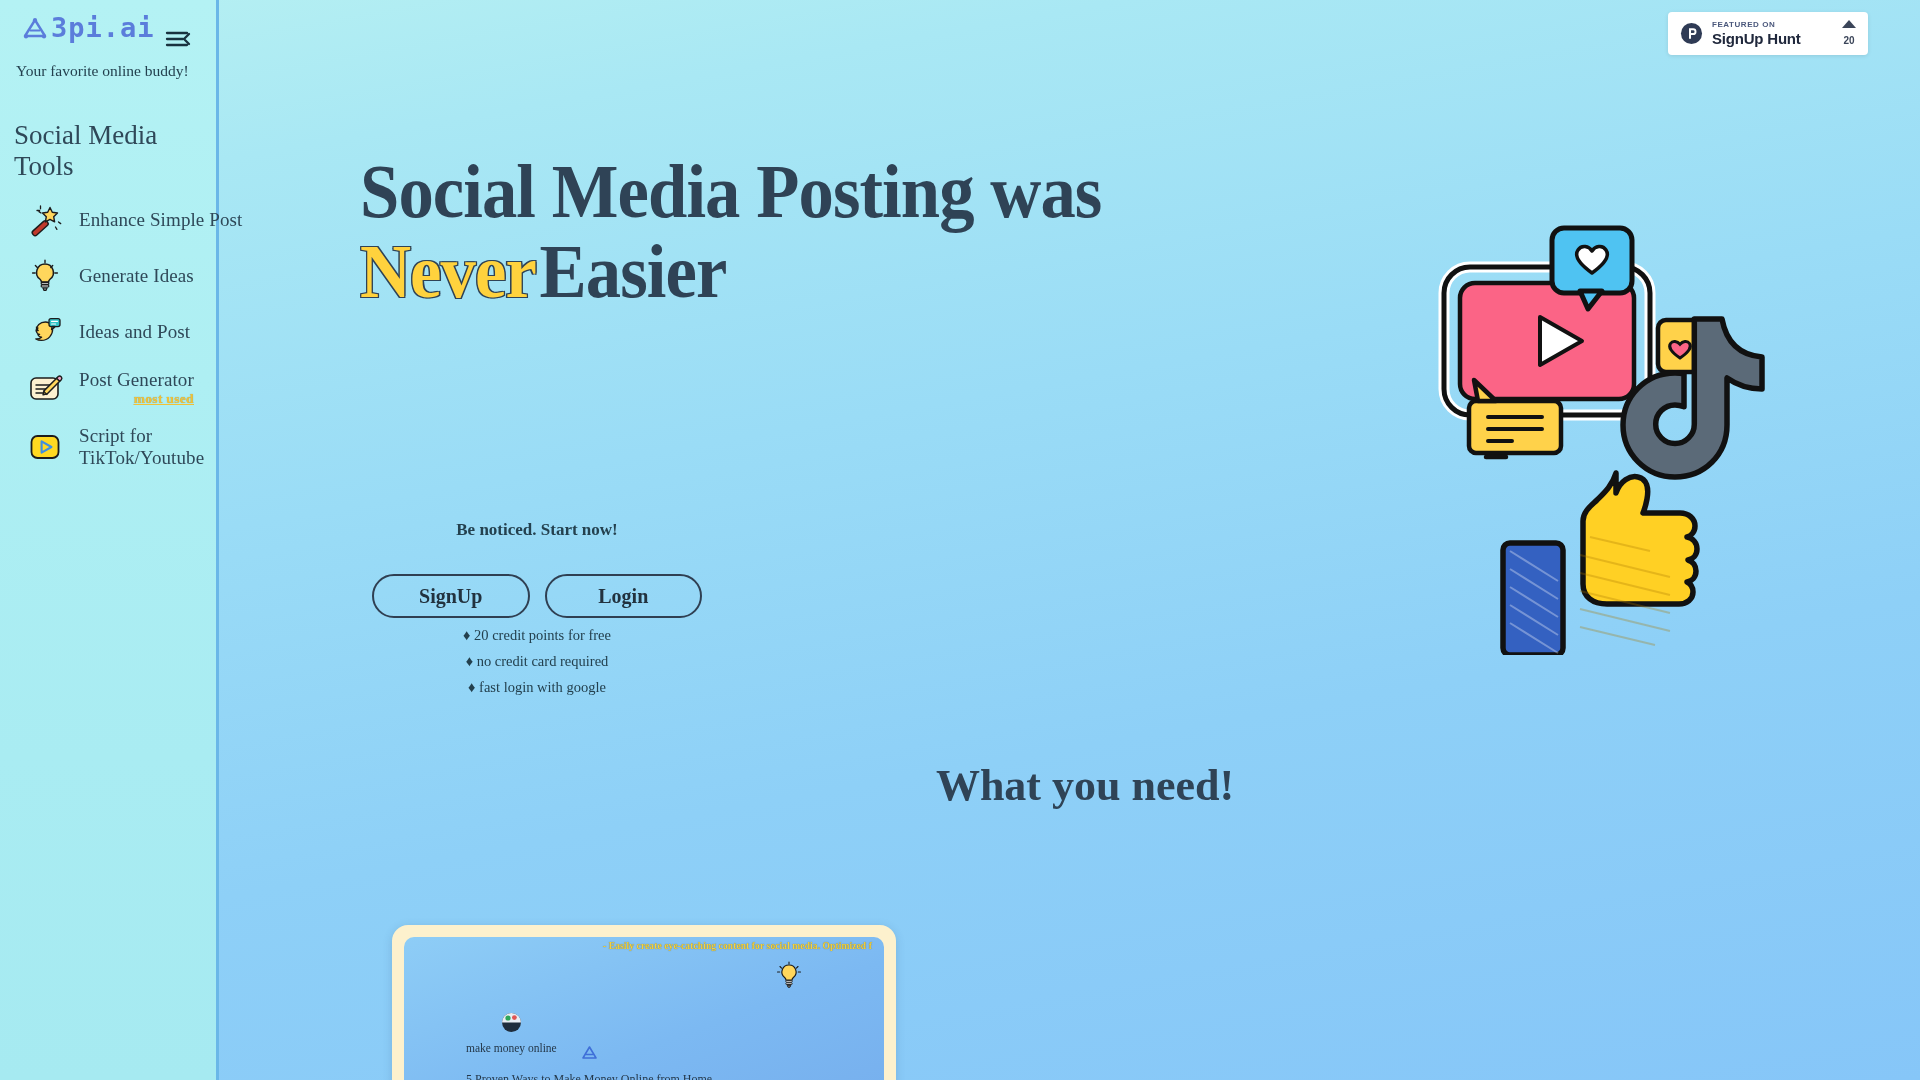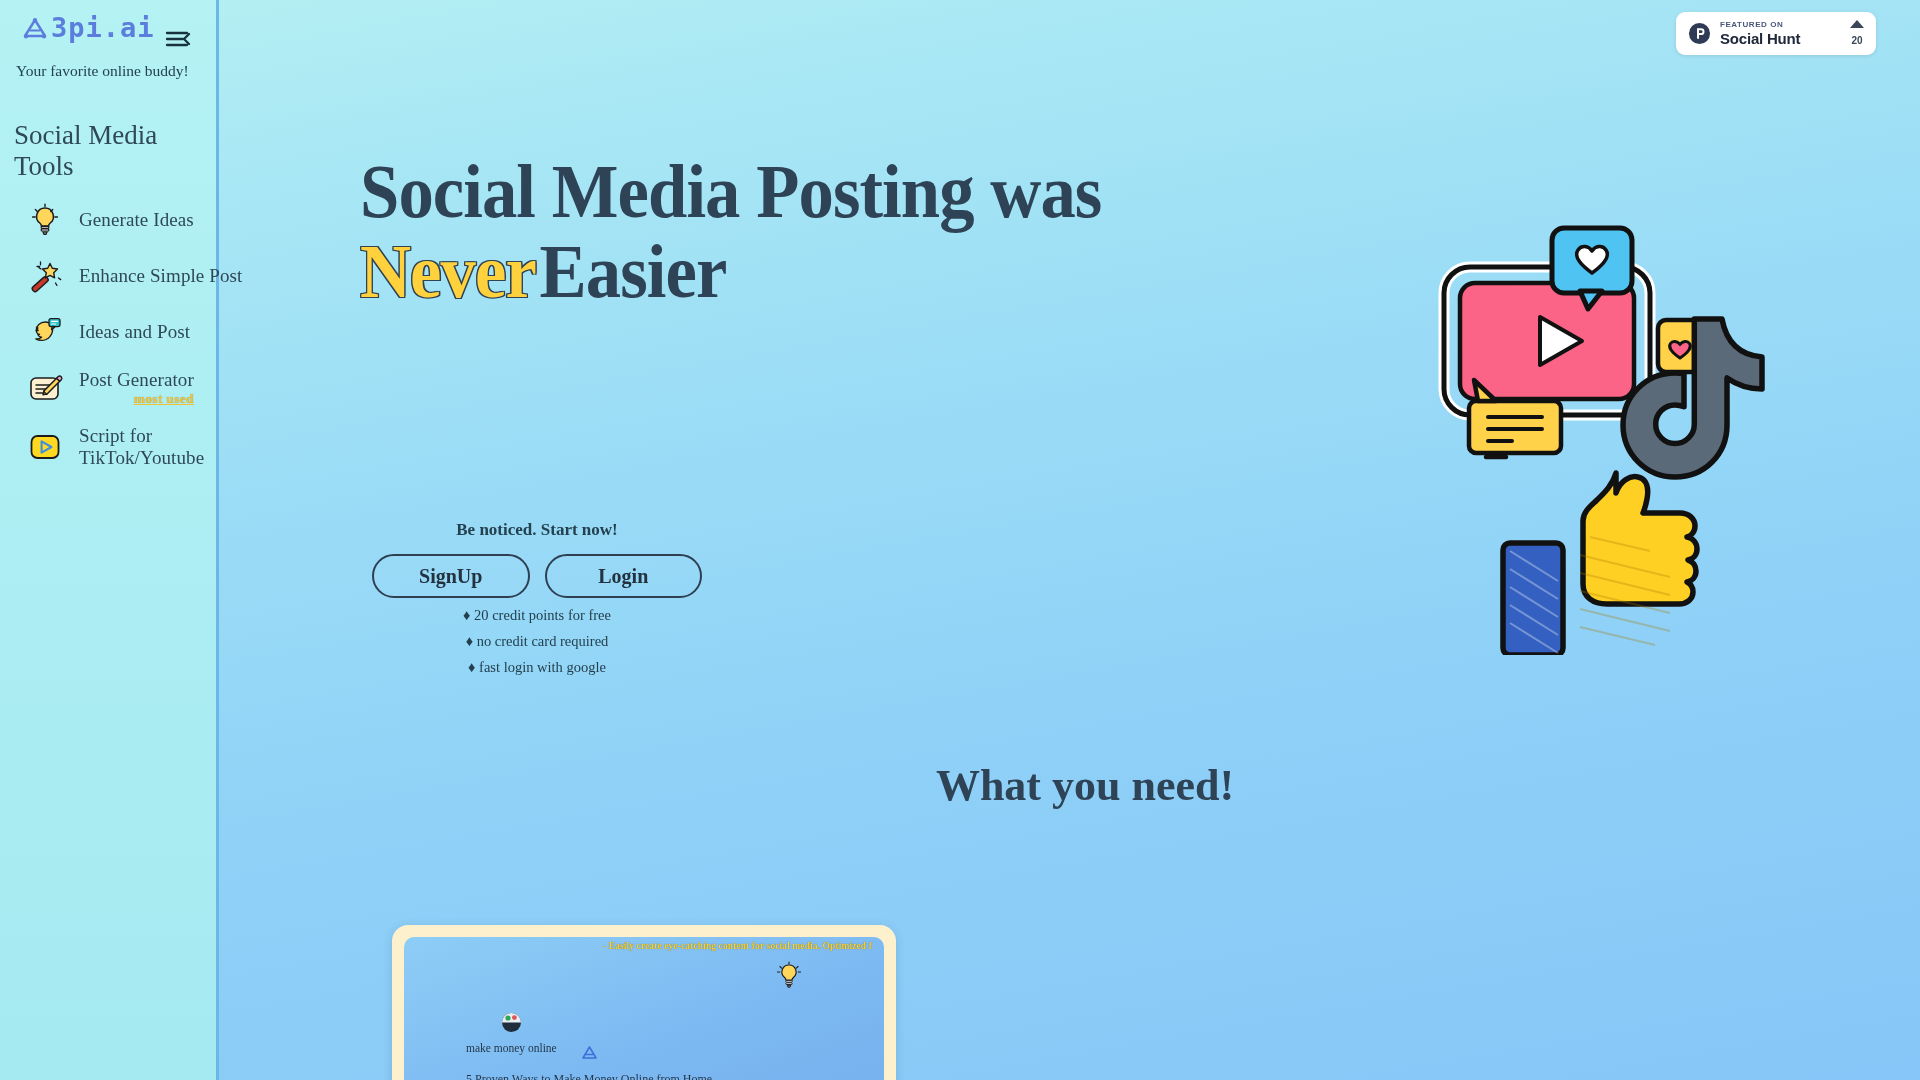--- a/index.html
+++ b/index.html
@@ -51,22 +51,22 @@
   .nav-text-wrap { display:flex; flex-direction:column; }
   .nav-badge {
     font-size:13.5px; font-weight:700; color:#f2c235; align-self:flex-end;
     text-decoration:underline; text-decoration-color:#f2c235;
     font-family:"Liberation Serif", serif; margin-top:1px; letter-spacing:.3px;
     text-shadow:0 0 1px rgba(90,70,0,.55);
   }
 
   
   #ph-badge {
-    position:absolute; right:44px; top:12px; width:200px; height:43px;
-    background:#fff; border-radius:9px; display:flex; align-items:center;
+    position:absolute; right:52px; top:12px; width:200px; height:43px;
+    background:#fff; border-radius:4px; display:flex; align-items:center;
     padding:0 12px; gap:9px; box-shadow:0 1px 4px rgba(0,0,0,.10); z-index:30; cursor:pointer;
   }
   #ph-logo { width:23px; height:23px; flex:0 0 23px; }
   #ph-txt { flex:1; line-height:1; }
   #ph-featured { font-size:8px; font-weight:700; color:#4b587c; letter-spacing:.55px;
     font-family:"Liberation Sans", sans-serif; display:block; }
   #ph-name { font-size:15px; font-weight:700; color:#20283c; letter-spacing:-.2px;
     font-family:"Liberation Sans", sans-serif; display:block; margin-top:2px;}
   #ph-vote { text-align:center; line-height:1; }
   #ph-tri { width:0;height:0;border-left:7px solid transparent;border-right:7px solid transparent;
@@ -88,21 +88,21 @@
     padding-right:4px;
   }
 
   #cta-block { position:absolute; left:372px; top:520px; width:330px; text-align:center; }
   #cta-lead { font-size:17px; color:#24414f; font-family:"Liberation Serif", serif; font-weight:700; }
   #cta-buttons { display:flex; gap:15px; margin-top:14px; }
   .cta-btn {
     flex:1; height:44px; border:2.5px solid #2f3f52; border-radius:28px;
     background:transparent; color:#22323f; font-size:20px; font-weight:700;
     font-family:"Liberation Serif", serif; cursor:pointer;
-    display:flex; align-items:center; justify-content:center;
+    display:flex; align-items:center; justify-content:center;margin-top:20px;
   }
   .cta-perk { font-size:14.5px; color:#23404e; margin-top:9px; font-family:"Liberation Serif", serif; }
   .cta-perk:first-of-type { margin-top:16px; }
 
   
   #hero-art { position:absolute; left:1430px; top:225px; width:390px; height:430px; }
 
   
   #section-title {
     position:absolute; left:0; right:0; top:760px; text-align:center;
@@ -158,49 +158,49 @@
   </div>
 
   <div id="tagline">Your favorite online buddy!</div>
   <h2 id="sidebar-title">Social Media Tools</h2>
 
   <nav id="nav">
 
     <div class="nav-item">
       <span class="nav-icon">
         <svg viewBox="0 0 38 38" width="38" height="38">
+          <rect x="4.5" y="24.5" width="19" height="5.6" rx="2.4" transform="rotate(-42 14 27)" fill="#c0392b" stroke="#1c1c1c" stroke-width="1.4"></rect>
+          <path d="M24 6.5 l2.3 4.8 5.2.7 -3.8 3.7 .9 5.2 -4.6-2.5 -4.6 2.5 .9-5.2 -3.8-3.7 5.2-.7z" fill="#ffd65c" stroke="#1c1c1c" stroke-width="1.4" stroke-linejoin="round"></path>
+          <g stroke="#1c1c1c" stroke-width="1.3" stroke-linecap="round">
+            <path d="M14.5 5 v2.8 M11 9.5 h2.6 M32.5 21 l2.2 1.6 M29.5 26 l1.4 2.4 M15 12 l-2 -1.4"></path>
+          </g>
+        </svg>
+      </span>
+      <span class="nav-text-wrap">
+        <span class="nav-label">Enhance Simple Post</span>
+      </span>
+    </div>
+
+    <div class="nav-item">
+      <span class="nav-icon">
+        <svg viewBox="0 0 38 38" width="38" height="38">
           <path d="M19 7 a8.4 8.4 0 0 1 5.2 15 c-1.2 1-1.6 1.9-1.7 3.1 h-7 c-.1-1.2-.5-2.1-1.7-3.1 A8.4 8.4 0 0 1 19 7z" fill="#ffd65c" stroke="#1c1c1c" stroke-width="1.5"></path>
           <rect x="15.1" y="25.4" width="7.8" height="2" rx="1" fill="#eee" stroke="#1c1c1c" stroke-width="1.1"></rect>
           <rect x="15.1" y="28" width="7.8" height="2" rx="1" fill="#eee" stroke="#1c1c1c" stroke-width="1.1"></rect>
           <path d="M16.9 31 h4.2 l-1.1 2.4 h-2z" fill="#8a8a8a" stroke="#1c1c1c" stroke-width="1.1"></path>
           <g stroke="#1c1c1c" stroke-width="1.4" stroke-linecap="round">
             <path d="M6.6 16 h2.6 M28.8 16 h2.6 M9.4 8.6 l1.9 1.9 M26.7 8.6 l-1.9 1.9 M19 3.3 v2.3"></path>
           </g>
         </svg>
       </span>
       <span class="nav-text-wrap">
         <span class="nav-label">Generate Ideas</span>
       </span>
     </div>
 
-    <div class="nav-item">
-      <span class="nav-icon">
-        <svg viewBox="0 0 38 38" width="38" height="38">
-          <rect x="4.5" y="24.5" width="19" height="5.6" rx="2.4" transform="rotate(-42 14 27)" fill="#c0392b" stroke="#1c1c1c" stroke-width="1.4"></rect>
-          <path d="M24 6.5 l2.3 4.8 5.2.7 -3.8 3.7 .9 5.2 -4.6-2.5 -4.6 2.5 .9-5.2 -3.8-3.7 5.2-.7z" fill="#ffd65c" stroke="#1c1c1c" stroke-width="1.4" stroke-linejoin="round"></path>
-          <g stroke="#1c1c1c" stroke-width="1.3" stroke-linecap="round">
-            <path d="M14.5 5 v2.8 M11 9.5 h2.6 M32.5 21 l2.2 1.6 M29.5 26 l1.4 2.4 M15 12 l-2 -1.4"></path>
-          </g>
-        </svg>
-      </span>
-      <span class="nav-text-wrap">
-        <span class="nav-label">Enhance Simple Post</span>
-      </span>
-    </div>
-
 
     <div class="nav-item">
       <span class="nav-icon">
         <svg viewBox="0 0 38 38" width="38" height="38">
           <path d="M10 18 c0-5.4 4.3-9 9.3-9 3 0 5 1.3 6.2 3.2 1.2-.2 2.3-.6 3.1-1.1 -.3 1.3-1.1 2.3-2 3 .9-.1 1.8-.4 2.6-.8 -.6 1-1.5 1.9-2.5 2.5 .1 6-4.3 11.6-11.3 11.6 -2 0-4-.5-5.6-1.5 2.1.2 4.2-.4 5.8-1.7 -1.8-.1-3.3-1.2-3.8-2.8 .6.1 1.3.1 1.8 0 -2-.5-3.4-2.3-3.3-4.3 .6.3 1.2.5 1.9.5 -1.1-.8-1.8-2.1-1.8-3.5 0 0 .6.4 1.6.9z" fill="#ffd65c" stroke="#1c1c1c" stroke-width="1.3" stroke-linejoin="round"></path>
           <rect x="23" y="5.6" width="11" height="8" rx="2" fill="#2fc5c8" stroke="#1c1c1c" stroke-width="1.3"></rect>
           <path d="M26 13.4 l-.5 3.2 3.1-3.2z" fill="#2fc5c8" stroke="#1c1c1c" stroke-width="1.2" stroke-linejoin="round"></path>
           <g stroke="#fff" stroke-width="1.2" stroke-linecap="round">
               <path d="M25.6 8.4 h5.8 M25.6 11 h4"></path>
             </g>
@@ -244,21 +244,21 @@
   </nav>
 </aside>
 
 <div id="ph-badge">
   <svg id="ph-logo" viewBox="0 0 24 24">
     <circle cx="12" cy="12" r="11" fill="#2f3b55"></circle>
     <path d="M9.4 6.6 h4.3 a3.5 3.5 0 0 1 0 7 h-2.2 v3.8 h-2.1z M11.5 8.6 v3 h2.2 a1.5 1.5 0 0 0 0-3z" fill="#fff"></path>
   </svg>
   <div id="ph-txt">
     <span id="ph-featured">FEATURED ON</span>
-    <span id="ph-name">Social Hunt</span>
+    <span id="ph-name">SignUp Hunt</span>
   </div>
   <div id="ph-vote">
     <div id="ph-tri"></div>
     <span id="ph-count">20</span>
   </div>
 </div>
 
 <h1 id="hero-h1">
   <span>Social Media Posting was</span><br>
   <span id="hero-never">Never</span><span>Easier</span>

